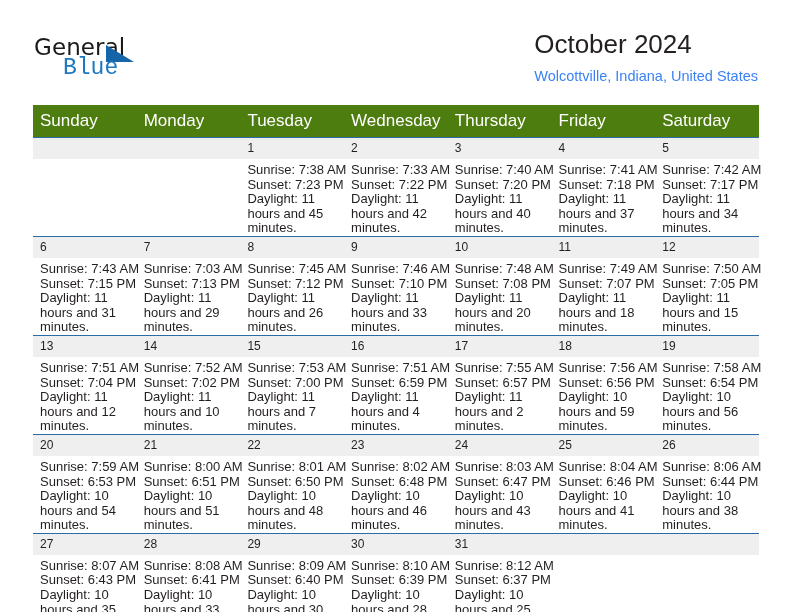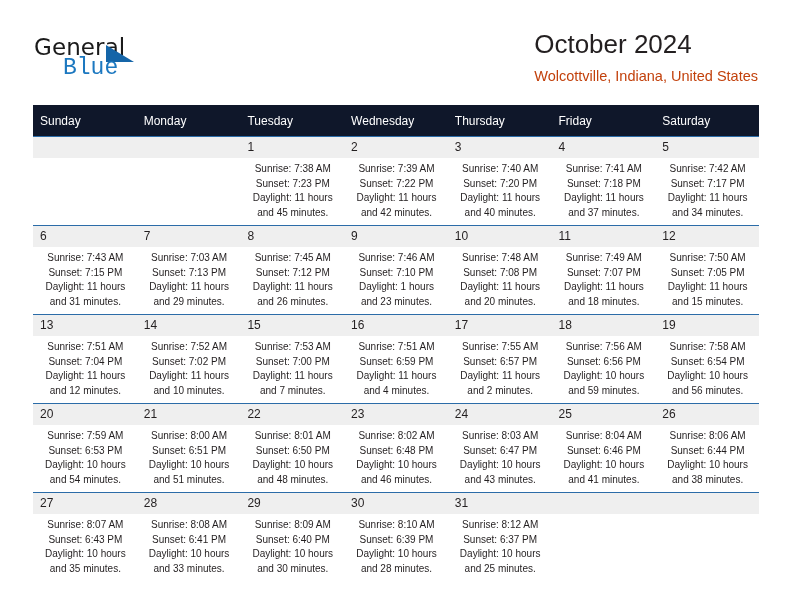--- a/index.html
+++ b/index.html
@@ -75,39 +75,39 @@
   .cal-title {
     font-size: 26px;
     font-weight: 400;
     color: #231f20;
     line-height: 32px;
     white-space: nowrap;
   }
   .cal-subtitle {
     font-size: 14.5px;
     font-weight: 400;
-    color: #c2410c;
+    color: #3b82f6;
     line-height: 20px;
     margin-top: 6px;
     white-space: nowrap;
   }
 
   
   .cal-table {
     position: absolute;
     left: 33px;
     top: 105px;
     width: 726px;
     border-collapse: collapse;
     table-layout: fixed;
   }
   .cal-table th {
-    background: #0f172a;
+    background: #4d7c0f;
     color: #ffffff;
-    font-size: 12px;
+    font-size: 17px;
     font-weight: 400;
     text-align: left;
     padding: 6px 0 6px 7px;
     height: 19px;
     border: none;
   }
   .cal-table td {
     vertical-align: top;
     padding: 0;
     border: none;
@@ -125,24 +125,23 @@
     color: #231f20;
     padding: 3px 0 4px 7px;
     line-height: 14px;
     height: 14px;
   }
   td.empty .daynum {
     color: transparent;
   }
   .details {
     padding: 4px 6px 0 7px;
-    font-size: 10px;
+    font-size: 13px;
     line-height: 14.6px;
     color: #231f20;
-    text-align: center;
   }
   .details div {
     white-space: nowrap;
   }
   .details .daylight {
     white-space: normal;
   }
 </style>
 </head>
 <body>
@@ -188,21 +187,21 @@
             <span class="daynum">1</span>
             <div class="details">
               <div>Sunrise: 7:38 AM</div>
               <div>Sunset: 7:23 PM</div>
               <div class="daylight">Daylight: 11 hours and 45 minutes.</div>
             </div>
           </td>
           <td>
             <span class="daynum">2</span>
             <div class="details">
-              <div>Sunrise: 7:39 AM</div>
+              <div>Sunrise: 7:33 AM</div>
               <div>Sunset: 7:22 PM</div>
               <div class="daylight">Daylight: 11 hours and 42 minutes.</div>
             </div>
           </td>
           <td>
             <span class="daynum">3</span>
             <div class="details">
               <div>Sunrise: 7:40 AM</div>
               <div>Sunset: 7:20 PM</div>
               <div class="daylight">Daylight: 11 hours and 40 minutes.</div>
@@ -248,21 +247,21 @@
               <div>Sunrise: 7:45 AM</div>
               <div>Sunset: 7:12 PM</div>
               <div class="daylight">Daylight: 11 hours and 26 minutes.</div>
             </div>
           </td>
           <td>
             <span class="daynum">9</span>
             <div class="details">
               <div>Sunrise: 7:46 AM</div>
               <div>Sunset: 7:10 PM</div>
-              <div class="daylight">Daylight: 1 hours and 23 minutes.</div>
+              <div class="daylight">Daylight: 11 hours and 33 minutes.</div>
             </div>
           </td>
           <td>
             <span class="daynum">10</span>
             <div class="details">
               <div>Sunrise: 7:48 AM</div>
               <div>Sunset: 7:08 PM</div>
               <div class="daylight">Daylight: 11 hours and 20 minutes.</div>
             </div>
           </td>

